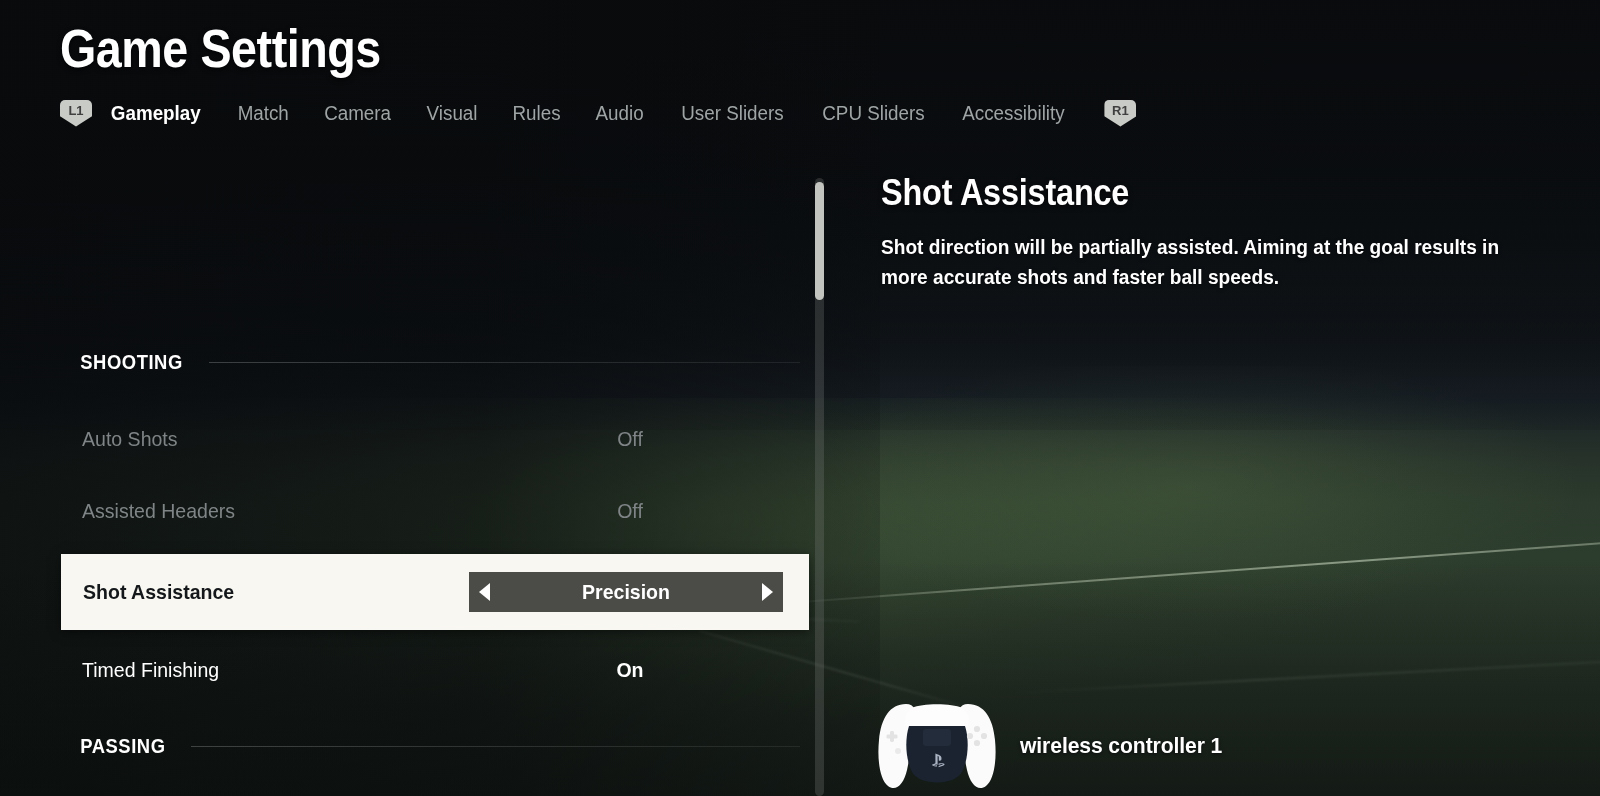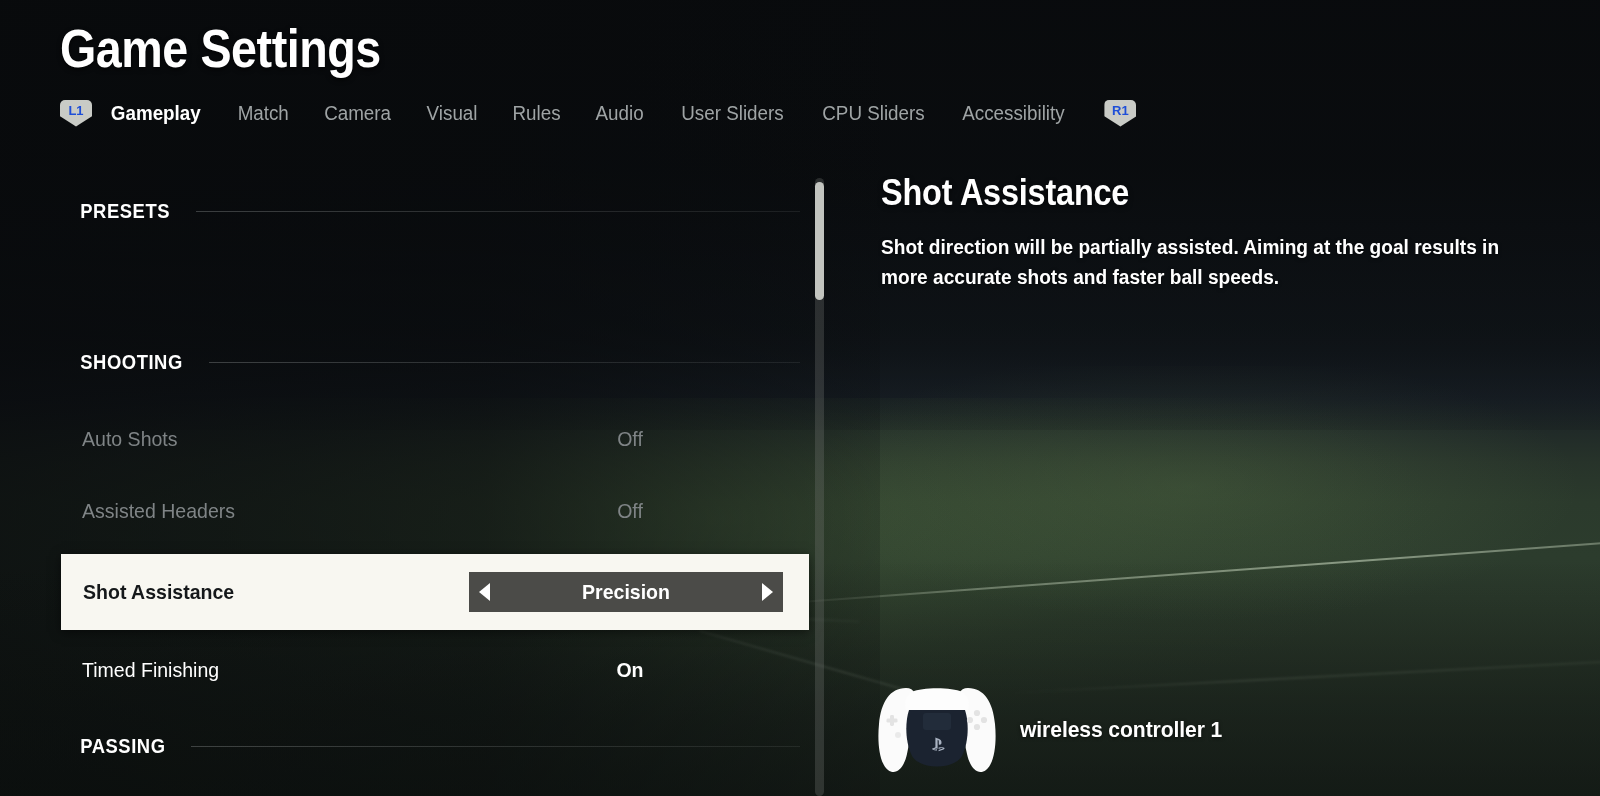--- a/index.html
+++ b/index.html
@@ -110,21 +110,21 @@
     position:absolute; left:60px; top:98px;
     display:flex; align-items:center; gap:0;
     height:30px;
   }
   .shoulder-badge {
     width:32px; height:27px;
     background:#c9cbc6;
     border-radius:5px 5px 9px 9px;
     clip-path: polygon(0% 0%, 100% 0%, 100% 62%, 50% 100%, 0% 62%);
     display:flex; align-items:center; justify-content:center;
-    color:#1d4ed8; font-size:13px; font-weight:700;
+    color:#404040; font-size:13px; font-weight:700;
     padding-bottom:5px;
     flex:0 0 auto;
   }
   .tab {
     color:#9fa4a5;
     font-size:20px;
     font-weight:400;
     padding:0 16px;
     white-space:nowrap;
     transform:scaleX(0.94);
@@ -248,21 +248,21 @@
     margin-top:18px;
     color:#ffffff; font-size:20px; font-weight:700;
     line-height:30px;
     width:672px;
     transform:scaleX(0.955); transform-origin:left top;
     text-shadow:0 1px 4px rgba(0,0,0,0.6);
   }
 
   
   .controller-bar {
-    position:absolute; left:876px; top:680px;
+    position:absolute; left:876px; top:696px;
     display:flex; align-items:center; gap:22px;text-align:center;
   }
   .controller-label {
     color:#ffffff; font-size:22px; font-weight:700;
     letter-spacing:-0.1px;
     transform:scaleX(0.96); transform-origin:left center;
     text-shadow:0 1px 4px rgba(0,0,0,0.6);
     white-space:nowrap;
   }
 </style>
@@ -299,24 +299,20 @@
       <div class="tab">CPU Sliders</div>
       <div class="tab">Accessibility</div>
 
       <div class="badge-r1-wrap">
         <div class="shoulder-badge">R1</div>
       </div>
     </div>
 
     <div class="list-panel">
 
-      <div class="row section-row" style="top:22px;">
-        <span class="section-label">PRESETS</span>
-        <span class="section-rule"></span>
-      </div>
 
 
       <div class="row section-row" style="top:173px;">
         <span class="section-label">SHOOTING</span>
         <span class="section-rule"></span>
       </div>
 
       <div class="row disabled" style="top:244px;">
         <span class="opt-label">Auto Shots</span>
         <span class="opt-value">Off</span>

